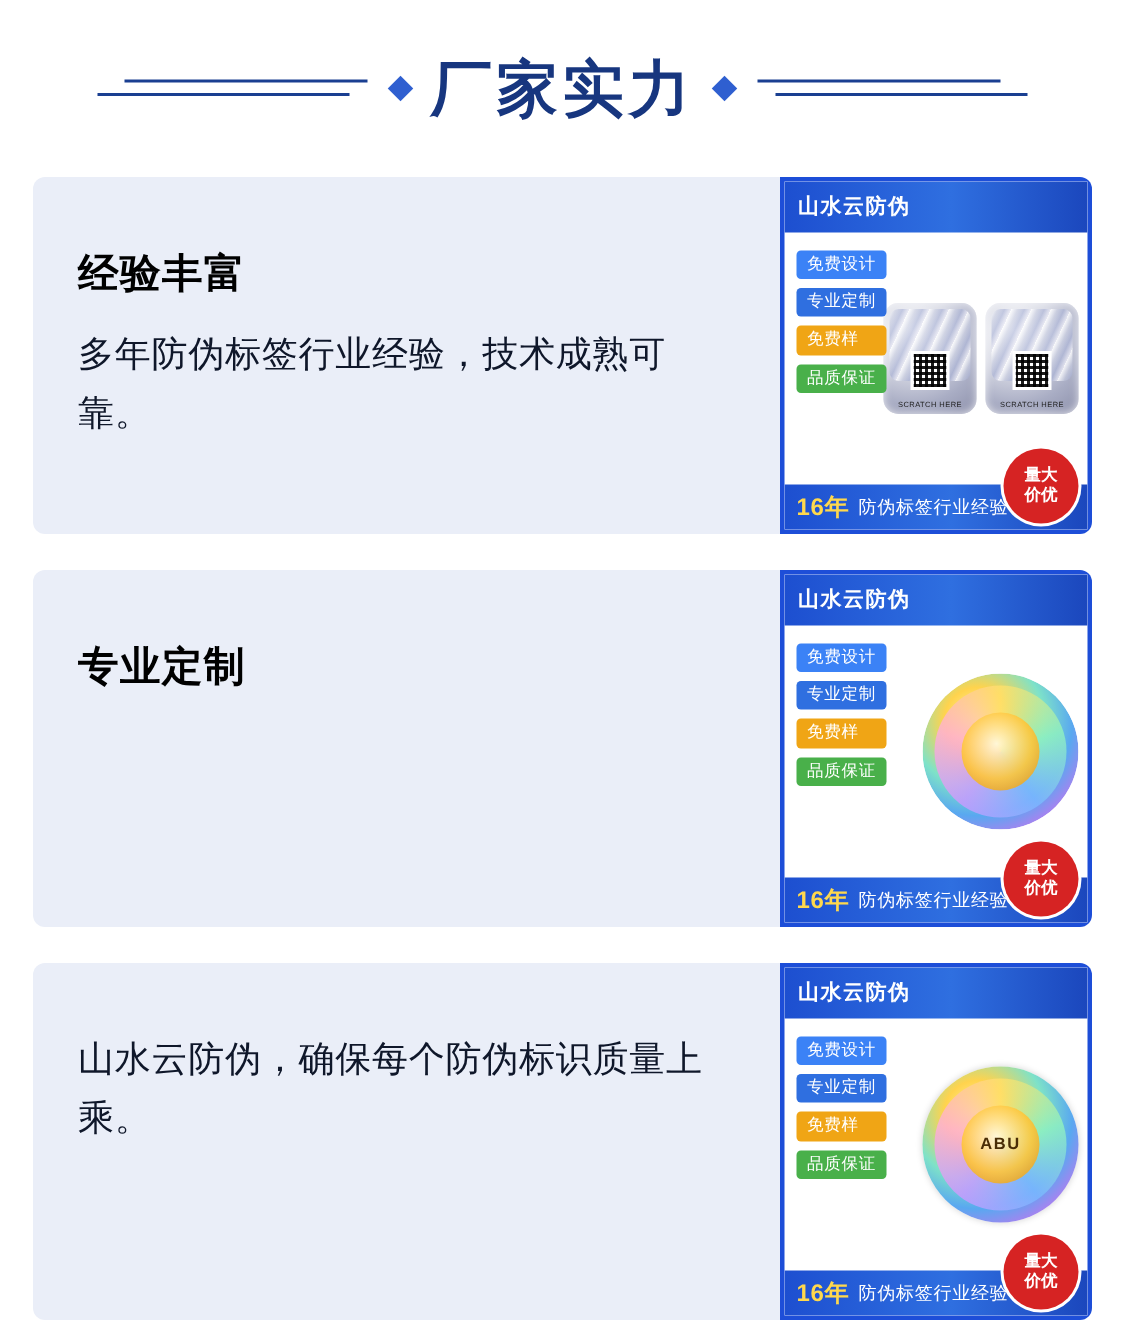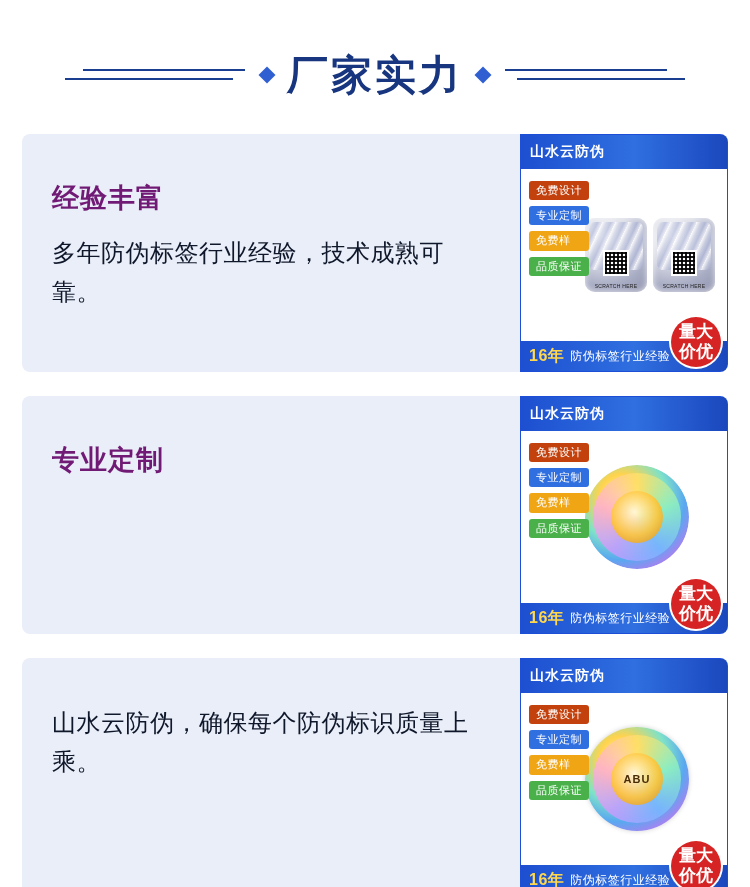--- a/index.html
+++ b/index.html
@@ -17,21 +17,20 @@
     overflow: hidden;
   }
 
   
   .header {
     position: relative;
     height: 118px;
     display: flex;
     align-items: center;
     justify-content: center;
-    margin-top: 16px;
   }
   .header-inner {
     display: flex;
     align-items: center;
     justify-content: center;
     gap: 14px;
   }
   .rule {
     width: 182px;
     height: 26px;
@@ -84,41 +83,41 @@
     display: flex;
     overflow: hidden;
   }
   .card-text {
     flex: 1 1 auto;
     padding: 46px 26px 20px 30px;
   }
   .card-title {
     font-size: 27px;
     font-weight: bold;
-    color: #701a75;
+    color: #000000;
     margin: 0 0 18px 0;
     letter-spacing: 1px;
   }
   .card-desc {
     font-size: 24px;
     color: #0f172a;
     line-height: 1.62;
     margin: 0;
     letter-spacing: 0.5px;
     max-width: 420px;
   }
 
   
   .product {
     position: relative;
     flex: 0 0 208px;
     width: 208px;
     height: 238px;
     background: #ffffff;
-    border: 1px solid #1d4ed8;
+    border: 3px solid #1d4ed8;
     overflow: hidden;
   }
   .prod-top-bar {
     position: absolute;
     top: 0; left: 0;
     width: 100%;
     height: 34px;
     background: linear-gradient(90deg, #1d4fd0 0%, #2f6fe0 55%, #1b47bd 100%);
     color: #ffffff;
     font-size: 14px;
@@ -158,57 +157,57 @@
   }
   .tag {
     font-size: 11px;
     color: #ffffff;
     padding: 3px 7px;
     border-radius: 3px;
     letter-spacing: 0.5px;
     white-space: nowrap;
     line-height: 1.2;
   }
-  .tag.c0 { background: #c2410c; }
+  .tag.c0 { background: #3b82f6; }
   .tag.c1 { background: #2f6fe0; }
   .tag.c2 { background: #f0a515; }
   .tag.c3 { background: #49b04a; }
 
   .badge {
     position: absolute;
     right: 6px;
     bottom: 4px;
     width: 50px;
     height: 50px;
     border-radius: 50%;
     background: #d62323;
     color: #ffffff;
-    font-size: 17px;
+    font-size: 11px;
     font-weight: bold;
     display: flex;
     flex-direction: column;
     align-items: center;
     justify-content: center;
     line-height: 1.15;
     z-index: 4;
     box-shadow: 0 0 0 2px #ffffff;
   }
 
   
   .art {
     position: absolute;
     top: 34px;
     left: 0;
     right: 0;
     bottom: 30px;
     display: flex;
     align-items: center;
-    justify-content: flex-start;
+    justify-content: flex-end;
     gap: 6px;
-    padding-left: 64px;
+    padding-left: 46px;
     padding-right: 6px;
   }
   .holo-shield {
     width: 62px;
     height: 74px;
     border-radius: 10px;
     background:
       radial-gradient(circle at 30% 25%, #ffffff 0%, #d7d9e4 38%, #a9adc4 70%, #8d90ab 100%);
     position: relative;
     box-shadow: inset 0 0 6px rgba(255,255,255,0.8);

